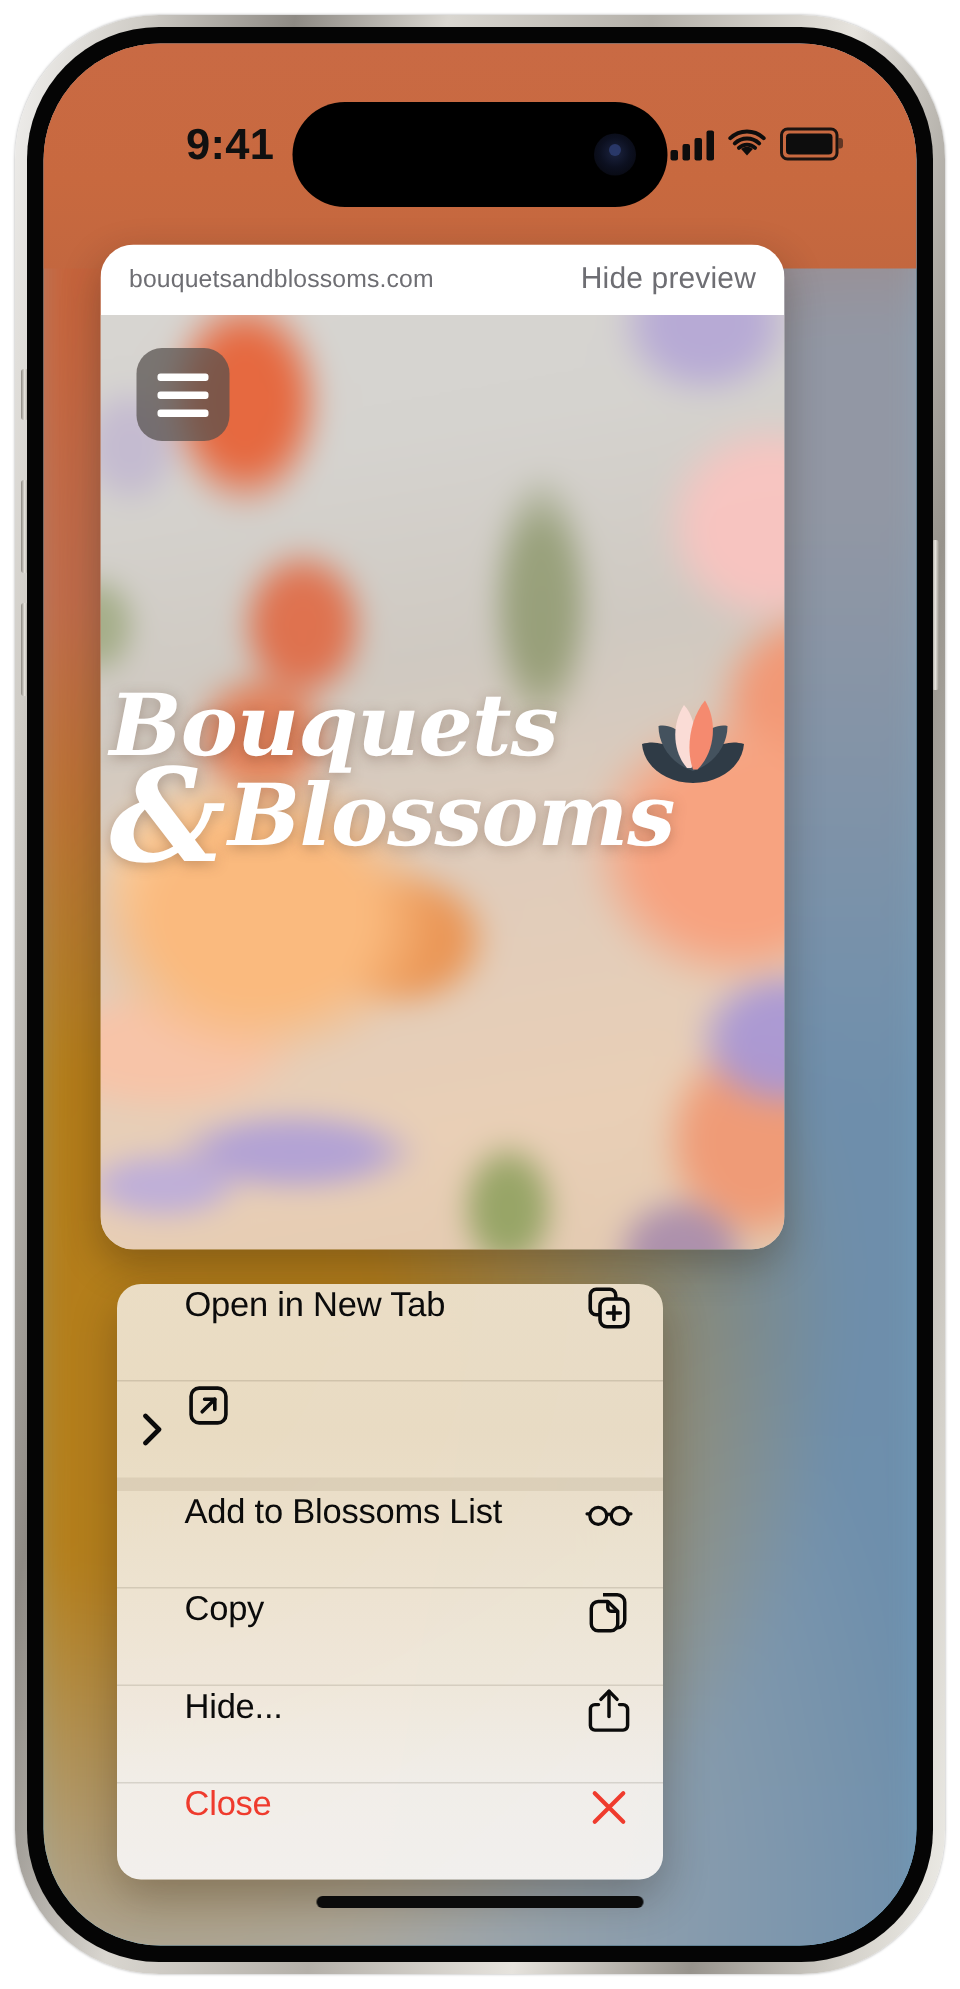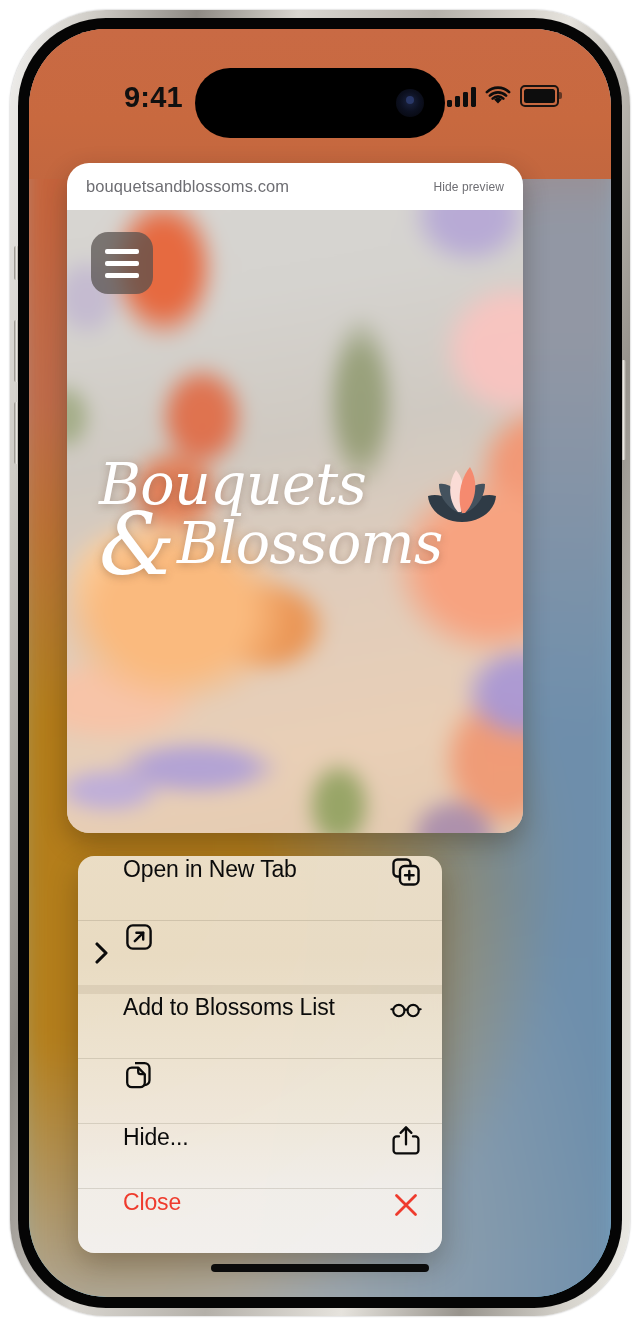--- a/index.html
+++ b/index.html
@@ -86,21 +86,21 @@
     position:absolute;left:38px;top:134px;width:456px;height:670px;
     border-radius:22px;overflow:hidden;z-index:20;
     box-shadow:0 10px 26px rgba(40,25,10,.32);
   }
   .preview-head{
     position:absolute;left:0;top:0;right:0;height:47px;background:#ffffff;
     display:flex;align-items:center;justify-content:space-between;
     padding:0 19px;box-sizing:border-box;text-align:center;
   }
   .preview-url{font-size:16.5px;color:#6e6e73;letter-spacing:.1px;}
-  .preview-hide{font-size:12px;color:#6e6e73;letter-spacing:.1px;}
+  .preview-hide{font-size:20px;color:#6e6e73;letter-spacing:.1px;}
 
   .site{position:absolute;left:0;top:47px;right:0;bottom:0;overflow:hidden;background:#cfc9c2;}
 
   
   .site-photo{
     position:absolute;inset:-10%;
     background:
       
       radial-gradient(ellipse 110px 36px at 32% 83%, rgba(176,160,214,.95) 0 46%, rgba(176,160,214,0) 78%),
       radial-gradient(ellipse 70px 30px at 16% 86%, rgba(186,171,220,.9) 0 48%, rgba(186,171,220,0) 80%),
@@ -136,23 +136,23 @@
 
   .hamburger{
     position:absolute;left:24px;top:22px;width:62px;height:62px;
     border-radius:17px;background:rgba(84,79,76,.72);
     display:flex;flex-direction:column;align-items:center;justify-content:center;gap:7px;
     z-index:3;
   }
   .hamburger i{display:block;width:34px;height:5px;background:#fff;border-radius:2px;}
 
   .hero-title{
-    position:absolute;left:32px;top:246px;right:6px;z-index:3;
+    position:absolute;left:6px;top:246px;right:6px;z-index:3;
     font-family:"DejaVu Serif","Liberation Serif",serif;
-    font-style:italic;font-weight:400;color:#ffffff;
+    font-style:italic;font-weight:700;color:#ffffff;
     font-size:57px;line-height:.99;letter-spacing:-.6px;
     text-shadow:0 2px 9px rgba(90,60,40,.34);
   }
   .hero-line2{display:block;margin-top:2px;}
   .amp{font-size:86px;line-height:.72;vertical-align:-11px;margin-right:2px;}
 
   .logo-lotus{position:absolute;right:22px;top:242px;width:78px;height:72px;z-index:4;}
 
   
   .ctx-menu{
@@ -306,20 +306,21 @@
               <circle cx="9.4" cy="11.6" r="6" fill="none" stroke="#0b0b0b" stroke-width="2.3"></circle>
               <circle cx="24.6" cy="11.6" r="6" fill="none" stroke="#0b0b0b" stroke-width="2.3"></circle>
               <path d="M15.4 11.2 q1.6 -1.6 3.2 0" fill="none" stroke="#0b0b0b" stroke-width="2.2" stroke-linecap="round"></path>
               <path d="M3.4 10.2 H1.4 M30.6 10.2 H32.6" stroke="#0b0b0b" stroke-width="2.2" stroke-linecap="round"></path>
             </svg>
           </span>
         </div>
         <div class="ctx-sep"></div>
 
         <div class="ctx-item">
+          <span class="ctx-label">Copy</span>
           <span class="ctx-icon">
             <svg viewBox="0 0 30 30" width="30" height="30" aria-hidden="true">
               <path d="M11 3.2 h9.5 a5 5 0 0 1 5 5 v12 a5 5 0 0 1 -5 5 h-9.5" fill="none" stroke="#0b0b0b" stroke-width="2.3" stroke-linejoin="round"></path>
               <path d="M14.2 7.6 h-6.4 a4.6 4.6 0 0 0 -4.6 4.6 v10.4 a4.6 4.6 0 0 0 4.6 4.6 h8.4 a4.6 4.6 0 0 0 4.6 -4.6 v-8.4 Z" fill="#f0e6d4" stroke="#0b0b0b" stroke-width="2.3" stroke-linejoin="round"></path>
               <path d="M14.2 7.6 v4.2 a2.4 2.4 0 0 0 2.4 2.4 h4.2" fill="none" stroke="#0b0b0b" stroke-width="2.3" stroke-linejoin="round"></path>
             </svg>
           </span>
         </div>
         <div class="ctx-sep"></div>
 

